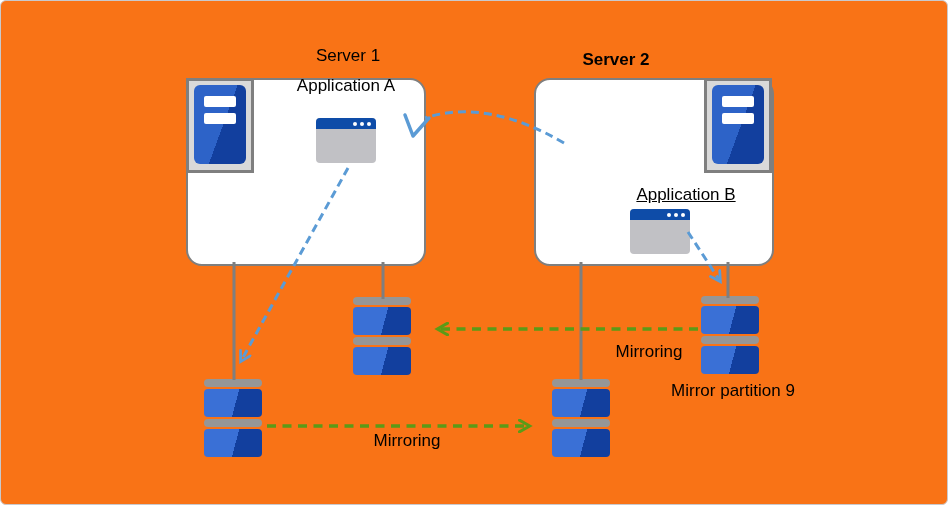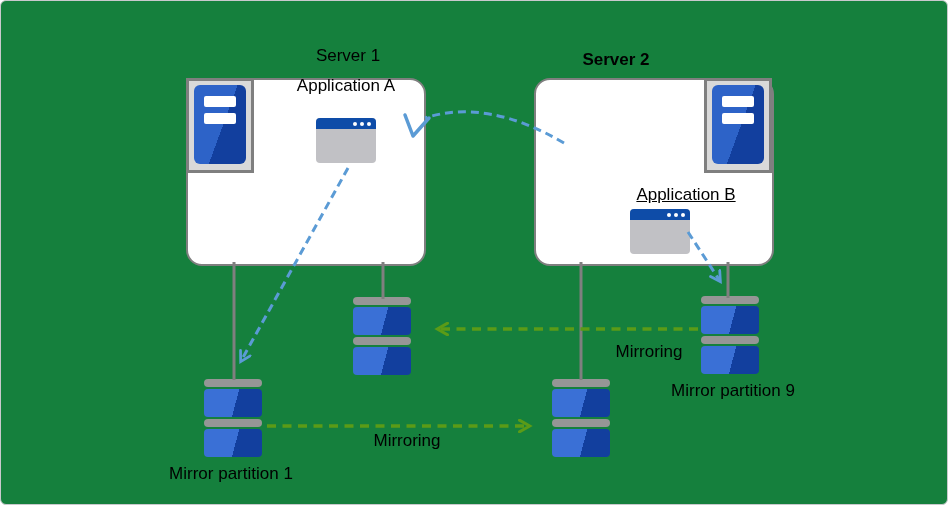--- a/index.html
+++ b/index.html
@@ -1,18 +1,18 @@
 <!DOCTYPE html>
 <html><head>
 <meta charset="utf-8">
 <style>
   html,body { margin:0; padding:0; background:#fff; }
   #canvas {
     position:relative; width:948px; height:505px; box-sizing:border-box;
-    background:#15803d; border:1px solid #c9c9cd; border-radius:6px;
+    background:#f97316; border:1px solid #c9c9cd; border-radius:6px;
     font-family:"Liberation Sans", sans-serif; overflow:hidden;
   }
   .server-box {
     position:absolute; width:236px; height:184px; background:#fff;
     border:2.5px solid #7f7f7f; border-radius:16px;
   }
   #server1-box { left:185px; top:77px; }
   #server2-box { left:533px; top:77px; }
 
   .icon-tray {
@@ -155,15 +155,14 @@
     <path d="M 266 425 L 528 425" fill="none" stroke="#5b9b17" stroke-width="3.5" stroke-dasharray="9 6.5" marker-end="url(#ah-green)"></path>
   </svg>
 
   <div class="lbl" id="lbl-server1">Server 1</div>
   <div class="lbl" id="lbl-server2">Server 2</div>
   <div class="lbl" id="lbl-appa">Application A</div>
   <div class="lbl" id="lbl-appb">Application B</div>
   <div class="lbl" id="lbl-mirtop">Mirroring</div>
   <div class="lbl" id="lbl-mp2">Mirror partition 9</div>
   <div class="lbl" id="lbl-mirbot">Mirroring</div>
-  <div class="lbl" id="lbl-mp1">Mirror partition 1</div>
 
 </div>
 
 </body></html>

